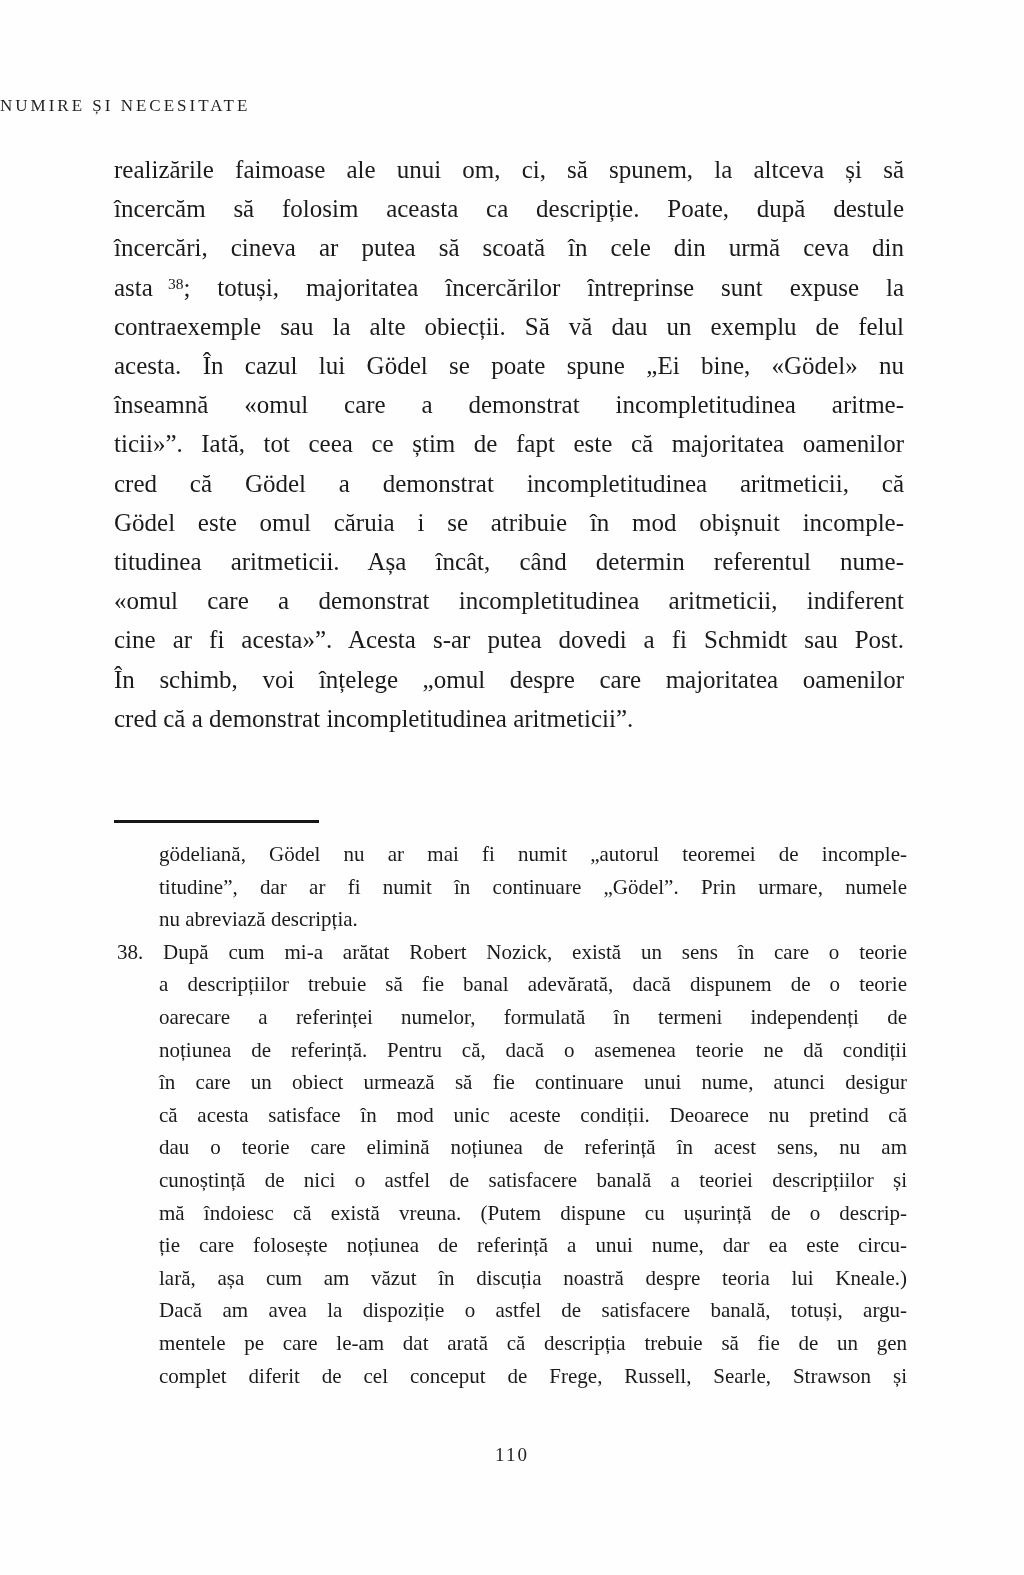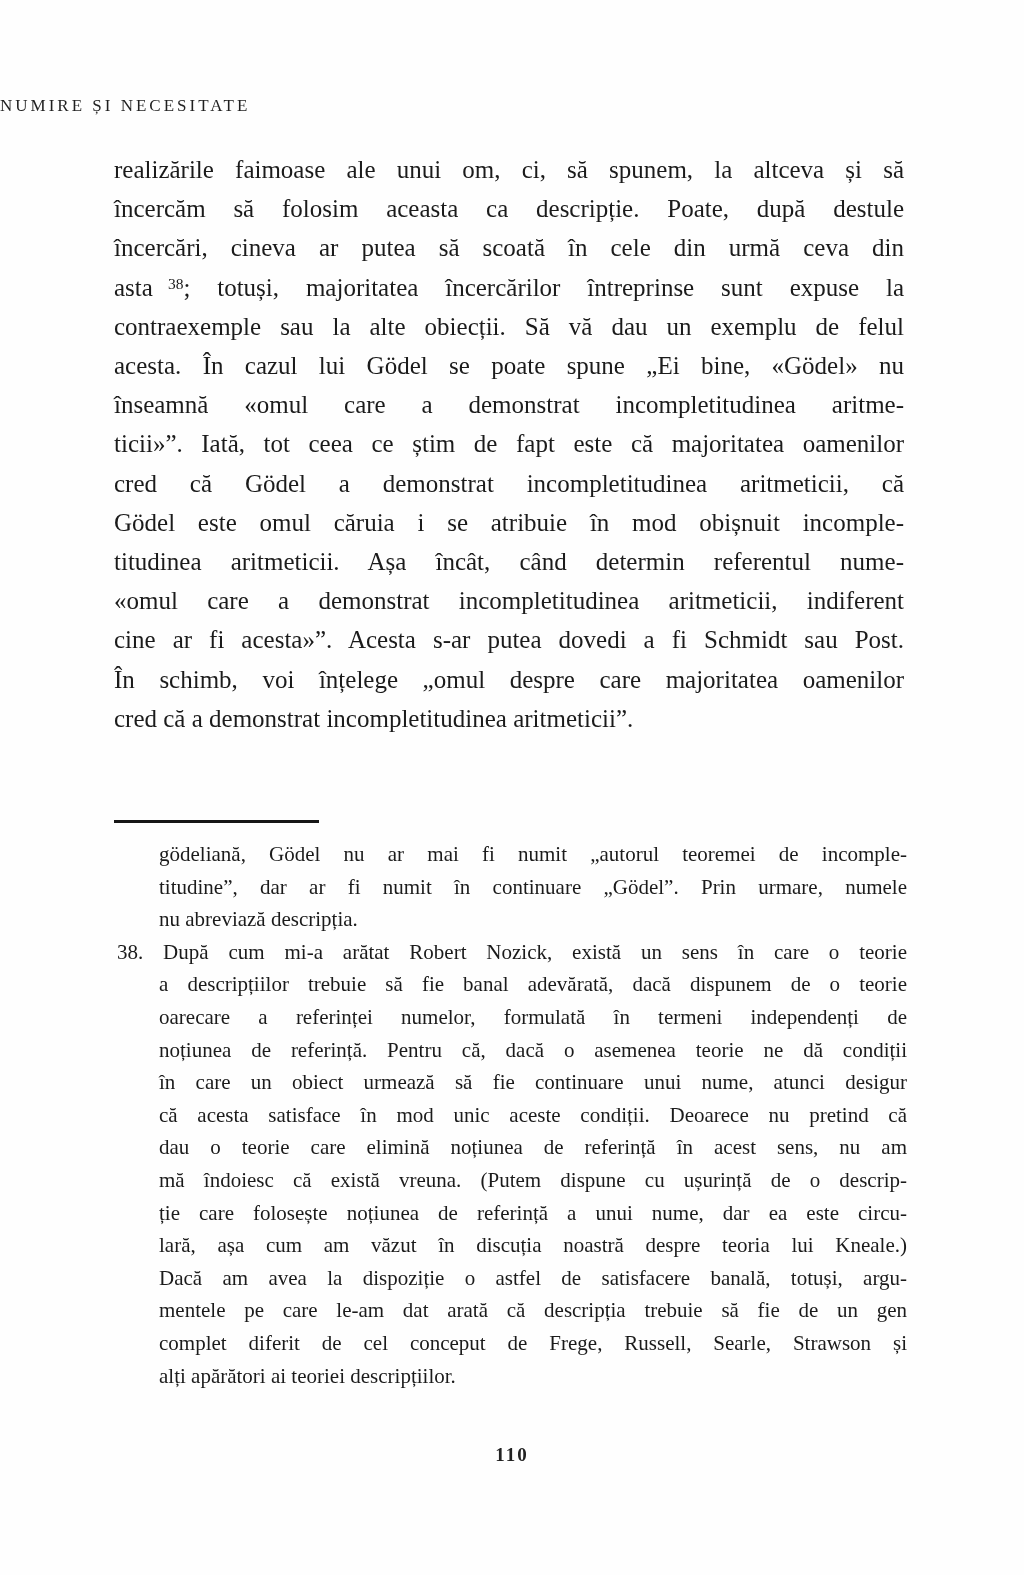--- a/index.html
+++ b/index.html
@@ -72,21 +72,20 @@
   }
   .folio {
     position: absolute;
     top: 1444px;
     left: 0;
     width: 100%;
     text-align: center;
     font-size: 19px;
     letter-spacing: 2px;
     color: #222;
-    font-weight: bold;
   }
 </style>
 </head>
 <body>
 
 <div class="page">
   <header class="running-head">NUMIRE ȘI NECESITATE</header>
 
   <main class="body-text" id="body-text">
       <div class="line"><span>realizările faimoase ale unui om, ci, să spunem, la altceva și să</span></div>
@@ -112,23 +111,23 @@
       <div class="line hang"><span>gödeliană, Gödel nu ar mai fi numit „autorul teoremei de incomple-</span></div>
       <div class="line hang"><span>titudine”, dar ar fi numit în continuare „Gödel”. Prin urmare, numele</span></div>
       <div class="line para-end hang"><span>nu abreviază descripția.</span></div>
       <div class="line"><span>38. După cum mi-a arătat Robert Nozick, există un sens în care o teorie</span></div>
       <div class="line hang"><span>a descripțiilor trebuie să fie banal adevărată, dacă dispunem de o teorie</span></div>
       <div class="line hang"><span>oarecare a referinței numelor, formulată în termeni independenți de</span></div>
       <div class="line hang"><span>noțiunea de referință. Pentru că, dacă o asemenea teorie ne dă condiții</span></div>
       <div class="line hang"><span>în care un obiect urmează să fie continuare unui nume, atunci desigur</span></div>
       <div class="line hang"><span>că acesta satisface în mod unic aceste condiții. Deoarece nu pretind că</span></div>
       <div class="line hang"><span>dau o teorie care elimină noțiunea de referință în acest sens, nu am</span></div>
+      <div class="line hang"><span>cunoștință de nici o astfel de satisfacere banală a teoriei descripțiilor și</span></div>
       <div class="line hang"><span>mă îndoiesc că există vreuna. (Putem dispune cu ușurință de o descrip-</span></div>
       <div class="line hang"><span>ție care folosește noțiunea de referință a unui nume, dar ea este circu-</span></div>
       <div class="line hang"><span>lară, așa cum am văzut în discuția noastră despre teoria lui Kneale.)</span></div>
       <div class="line hang"><span>Dacă am avea la dispoziție o astfel de satisfacere banală, totuși, argu-</span></div>
       <div class="line hang"><span>mentele pe care le-am dat arată că descripția trebuie să fie de un gen</span></div>
       <div class="line hang"><span>complet diferit de cel conceput de Frege, Russell, Searle, Strawson și</span></div>
-      <div class="line para-end hang"><span>alți apărători ai teoriei descripțiilor.</span></div>
     </section>
 
   <footer class="folio">110</footer>
 </div>
 
 </body></html>

